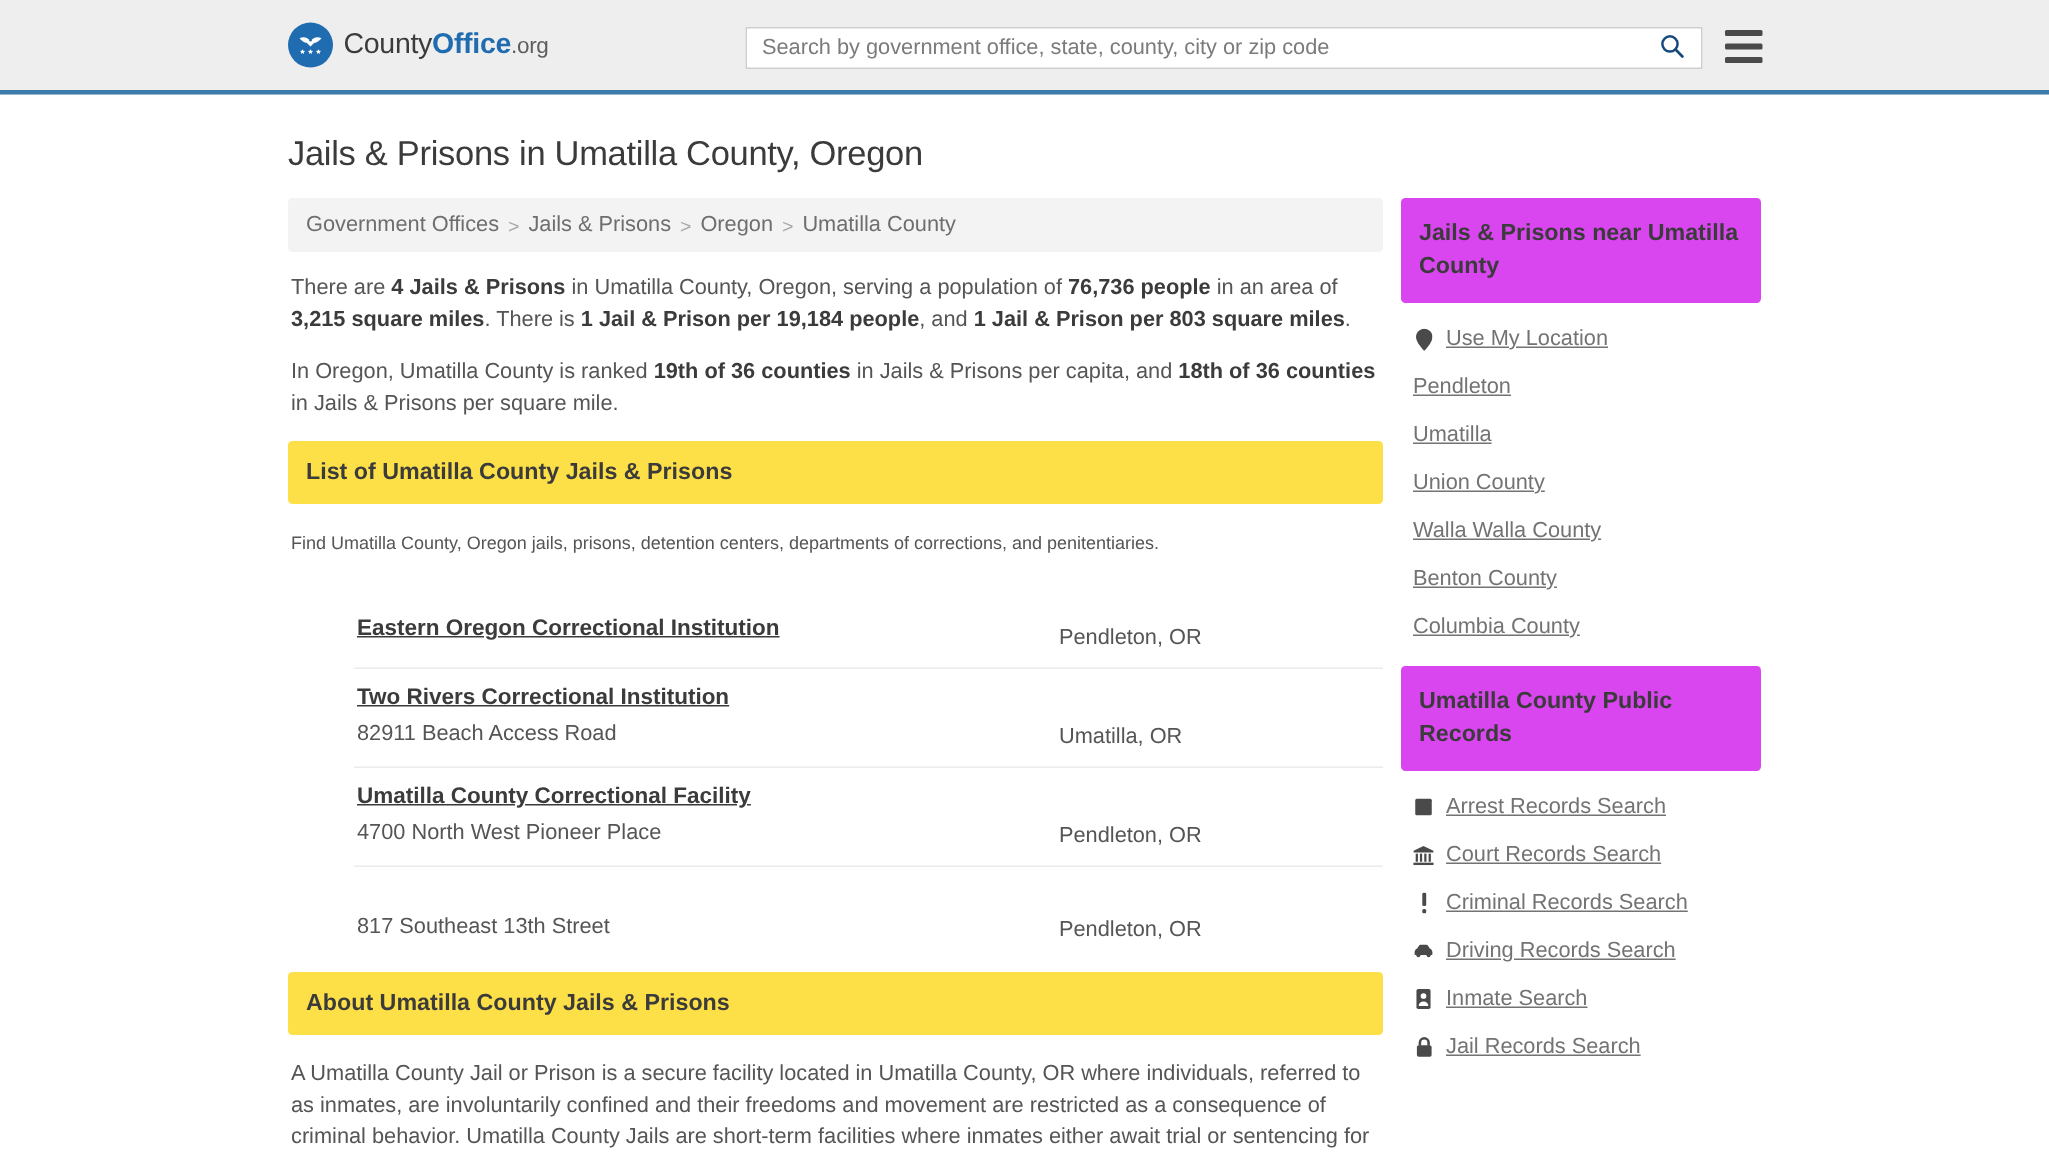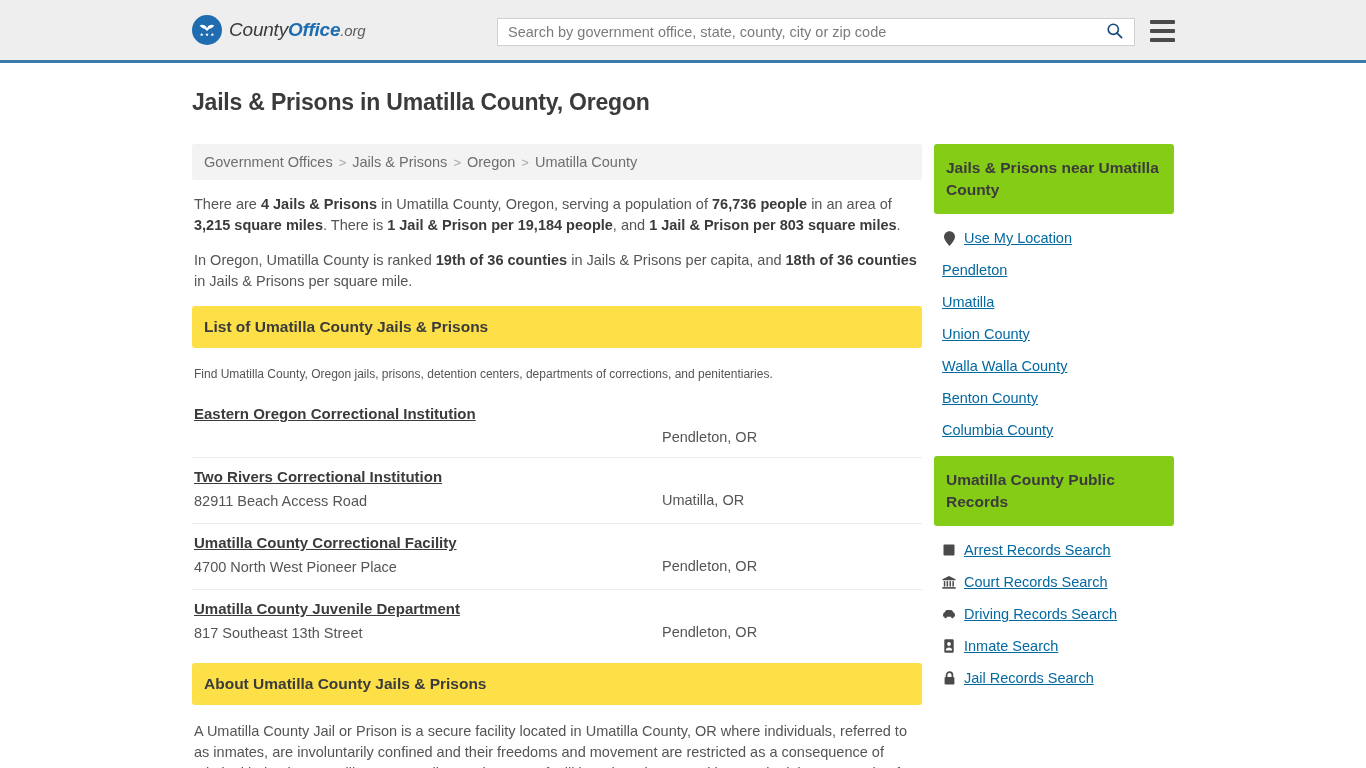--- a/index.html
+++ b/index.html
@@ -20,21 +20,20 @@
     display: flex;
     align-items: center;
     position: relative;
   }
   .logo-wrap {
     display: flex;
     align-items: center;
     margin-left: 192px;
     gap: 7px;
     text-decoration: none;
-    font-style: italic;
   }
   .logo-badge {
     width: 30px; height: 30px;
     border-radius: 50%;
     background: #1f6cb0;
     display: flex;
     align-items: center;
     justify-content: center;
     flex-shrink: 0;
   }
@@ -97,23 +96,23 @@
   }
 
   
   .page {
     width: 1366px;
     padding: 0 192px 0 192px;
     position: relative;
   }
   .page-title {
     font-size: 23px;
-    font-weight: bold;
+    font-weight: normal;
     color: #3b3b3b;
-    margin: 26px 0 28px 0;
+    margin: 26px 0 16px 0;
     letter-spacing: -0.2px;
   }
   .columns {
     display: flex;
     align-items: flex-start;
     gap: 12px;
   }
   .main-col { width: 730px; flex-shrink: 0; }
   .side-col { width: 240px; flex-shrink: 0; }
 
@@ -158,23 +157,24 @@
     font-size: 12px;
     color: #555555;
     padding: 16px 2px 8px 2px;
     line-height: 21px;
   }
 
   
   .facility-list { margin-top: 2px; }
   .facility-row {
     display: flex;
-    align-items: flex-start;
+    align-items: flex-end;
     padding: 10px 2px 12px 2px;
     border-bottom: 1px solid #ebebeb;
+    margin-left: 44px;
   }
   .facility-row:last-child { border-bottom: none; }
   .facility-left { width: 468px; flex-shrink: 0; }
   .facility-name {
     display: inline-block;
     font-size: 15px;
     font-weight: bold;
     color: #3b3b3b;
     text-decoration: underline;
     cursor: pointer;
@@ -195,42 +195,42 @@
   .about-body {
     font-size: 14.5px;
     line-height: 21px;
     color: #555555;
     padding: 16px 2px 0 2px;
   }
 
   
   .side-card { margin-bottom: 6px; }
   .side-head {
-    background: #84cc16;
+    background: #d946ef;
     border-radius: 3px;
     padding: 13px 12px;
     font-size: 15.5px;
     font-weight: bold;
     color: #3b3b3b;
     line-height: 22px;
   }
   .side-links { padding: 8px 2px 4px 8px; }
   .side-link {
     display: flex;
     align-items: center;
     gap: 8px;
     padding: 8px 0;
     font-size: 14.5px;
     color: #555555;
     text-decoration: none;
     cursor: pointer;
   }
   .side-link .label {
     text-decoration: underline;
-    color: #0369a1;
+    color: #737373;
     text-align: right;
   }
   .side-icon {
     width: 14px;
     display: inline-flex;
     justify-content: center;
     align-items: center;
     flex-shrink: 0;
     color: #4a4a4a;
   }
@@ -317,21 +317,20 @@
         <div class="facility-row">
           <div class="facility-left">
             <a class="facility-name" href="#">Umatilla County Correctional Facility</a>
             <div class="facility-addr">4700 North West Pioneer Place</div>
           </div>
           <div class="facility-city">Pendleton, OR</div>
         </div>
 
         <div class="facility-row">
           <div class="facility-left">
-            <a class="facility-name" href="#">Umatilla County Juvenile Department</a>
             <div class="facility-addr">817 Southeast 13th Street</div>
           </div>
           <div class="facility-city">Pendleton, OR</div>
         </div>
 
       </div>
 
       <div class="section-head">About Umatilla County Jails &amp; Prisons</div>
       <div class="about-body">A Umatilla County Jail or Prison is a secure facility located in Umatilla County, OR where individuals, referred to as inmates, are involuntarily confined and their freedoms and movement are restricted as a consequence of criminal behavior. Umatilla County Jails are short-term facilities where inmates either await trial or sentencing for a crime, or serve relatively short sentences. Umatilla County Prisons are longer-term facilities where inmates serve out a</div>
 
@@ -400,20 +399,29 @@
                 <rect x="1.8" y="5.1" width="1.5" height="5.4" fill="#4a4a4a"></rect>
                 <rect x="4.6" y="5.1" width="1.5" height="5.4" fill="#4a4a4a"></rect>
                 <rect x="7.5" y="5.1" width="1.5" height="5.4" fill="#4a4a4a"></rect>
                 <rect x="10.4" y="5.1" width="1.5" height="5.4" fill="#4a4a4a"></rect>
                 <rect x="0.3" y="11.1" width="13.4" height="1.6" fill="#4a4a4a"></rect>
               </svg>
             </span>
             <span class="label">Court Records Search</span>
           </a>
 
+          <a class="side-link" href="#">
+            <span class="side-icon">
+              <svg width="5" height="14" viewBox="0 0 5 14" aria-hidden="true">
+                <rect x="1.2" y="0" width="2.6" height="9" rx="1" fill="#4a4a4a"></rect>
+                <rect x="1.2" y="11" width="2.6" height="3" rx="1" fill="#4a4a4a"></rect>
+              </svg>
+            </span>
+            <span class="label">Criminal Records Search</span>
+          </a>
 
           <a class="side-link" href="#">
             <span class="side-icon">
               <svg width="15" height="10" viewBox="0 0 16 10" aria-hidden="true">
                 <path d="M1.2 6.2 C1.2 4.6 2 3.3 3.2 3.0 L4.4 1.1 C4.7 0.6 5.2 0.3 5.8 0.3 L10.2 0.3 C10.8 0.3 11.3 0.6 11.6 1.1 L12.8 3.0 C14 3.3 14.8 4.6 14.8 6.2 L14.8 7.3 C14.8 7.8 14.4 8.1 14 8.1 L2 8.1 C1.6 8.1 1.2 7.8 1.2 7.3 Z" fill="#4a4a4a"></path>
                 <circle cx="4.1" cy="8.3" r="1.5" fill="#4a4a4a"></circle>
                 <circle cx="11.9" cy="8.3" r="1.5" fill="#4a4a4a"></circle>
               </svg>
             </span>
             <span class="label">Driving Records Search</span>

